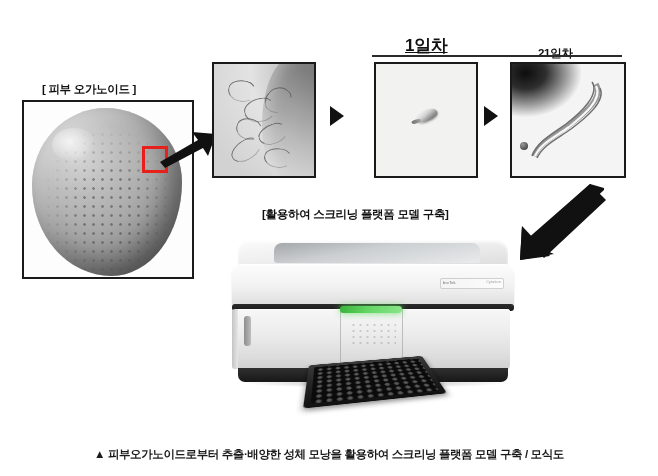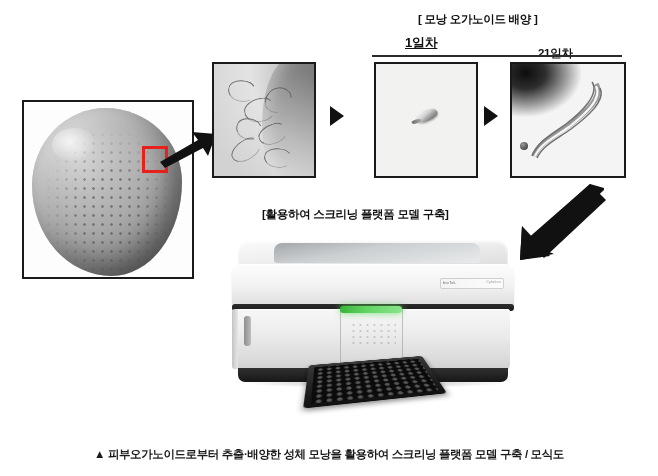--- a/index.html
+++ b/index.html
@@ -118,20 +118,21 @@
 
   
   #caption{position:absolute;left:0;top:447px;width:658px;text-align:center;font-size:11.5px;font-weight:bold;
      letter-spacing:-0.4px;color:#1a1a1a;}
 </style>
 </head>
 <body>
 
 <div class="fig">
 
+  <div class="lbl" style="left:42px;top:82px;font-size:11.5px;">[ 피부 오가노이드 ]</div>
 
   <div class="panel" id="p-organoid">
     <div class="organoid"></div>
     <div class="dots"></div>
     <div class="hilite"></div>
     <div class="roi"></div>
   </div>
 
   <div class="bigarrow" id="arrow-zoom" style="left:158px;top:128px;">
     <svg width="60" height="40" viewBox="0 0 60 40" aria-hidden="true">
@@ -147,22 +148,21 @@
       <div class="fol" style="left:22px;top:54px;width:24px;height:20px;transform:rotate(24deg);"></div>
       <div class="fol" style="left:44px;top:60px;width:28px;height:18px;transform:rotate(-18deg);"></div>
       <div class="fol" style="left:52px;top:22px;width:22px;height:26px;transform:rotate(40deg);"></div>
       <div class="fol" style="left:16px;top:76px;width:30px;height:18px;transform:rotate(-30deg);"></div>
       <div class="fol" style="left:50px;top:84px;width:26px;height:18px;transform:rotate(10deg);"></div>
     </div>
   </div>
 
   <div class="tri" id="tri-1"></div>
 
-  <div class="lbl" style="left:418px;top:12px;font-size:11.5px;">[ 모낭 오가노이드 배양 ]</div>
-  <div class="lbl" style="left:405px;top:34px;font-size:13px;text-decoration:underline;">1일차</div>
+  <div class="lbl" style="left:405px;top:34px;font-size:17px;text-decoration:underline;">1일차</div>
   <div class="lbl" style="left:538px;top:46px;font-size:11.5px;">21일차</div>
   <div id="day-rule"></div>
 
   <div class="panel" id="p-day1">
     <div class="germ"></div>
   </div>
 
   <div class="tri" id="tri-2"></div>
 
   <div class="panel" id="p-day21">

